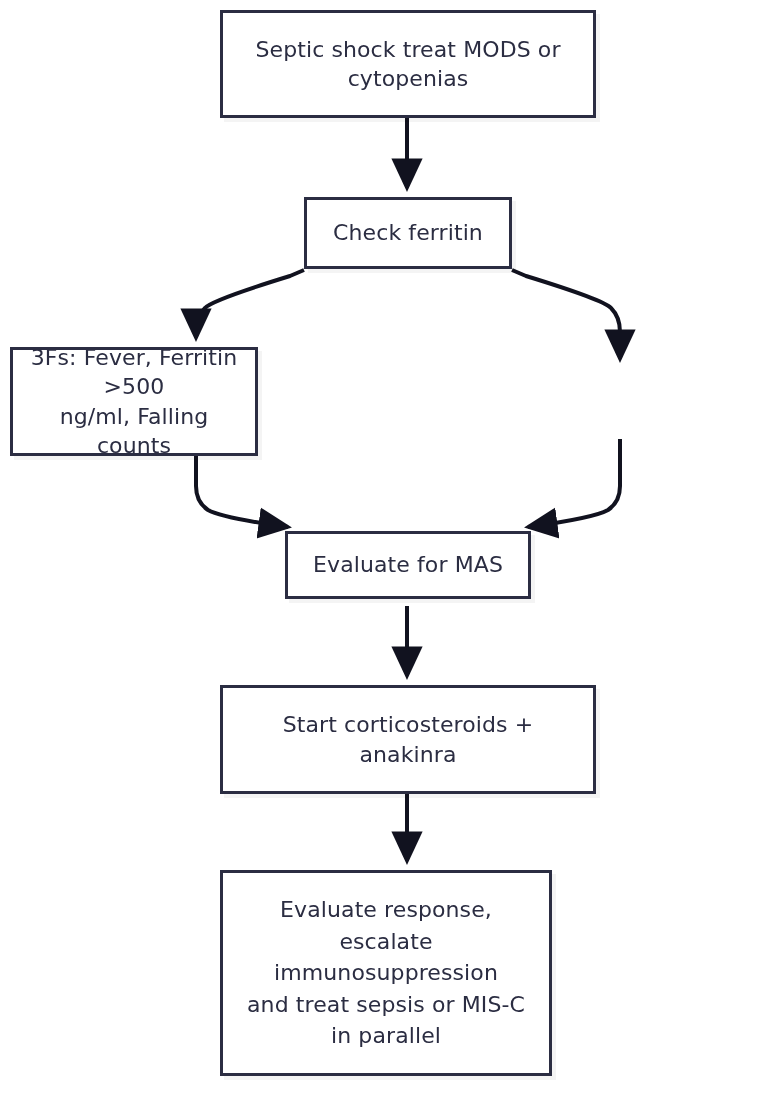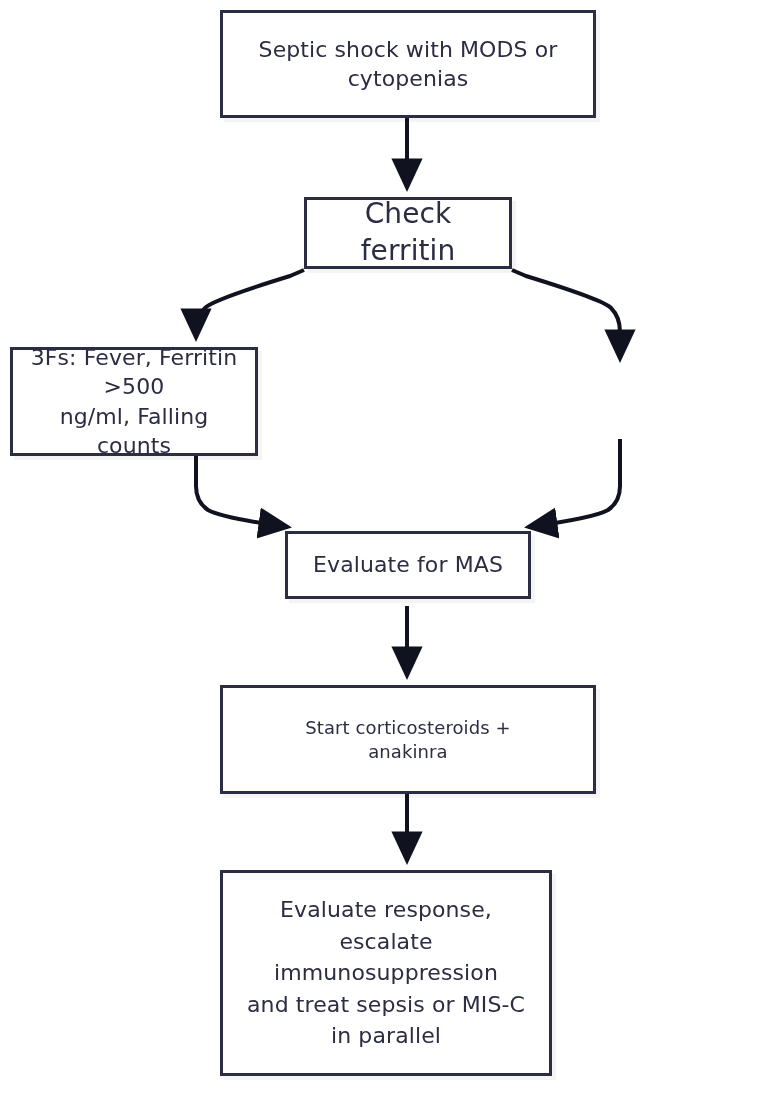--- a/index.html
+++ b/index.html
@@ -49,25 +49,25 @@
   
   #node-septic-shock   { left: 220px; top: 10px;   width: 376px; height: 108px; }
   #node-check-ferritin { left: 304px; top: 197px;  width: 208px; height: 72px;  }
   #node-three-fs       { left: 10px;  top: 347px;  width: 248px; height: 109px; }
   #node-ferritin-high  { left: 462px; top: 368px;  width: 309px; height: 71px;  }
   #node-evaluate-mas   { left: 285px; top: 531px;  width: 246px; height: 68px;  }
   #node-start-therapy  { left: 220px; top: 685px;  width: 376px; height: 109px; }
   #node-evaluate-resp  { left: 220px; top: 870px;  width: 332px; height: 206px; }
 
   #node-septic-shock   .node-label { font-size: 22px; }
-  #node-check-ferritin .node-label { font-size: 28px; }
+  #node-check-ferritin .node-label { font-size: 22px; }
   #node-three-fs       .node-label { font-size: 22px; }
   #node-ferritin-high  .node-label { font-size: 22px; }
   #node-evaluate-mas   .node-label { font-size: 22px; }
-  #node-start-therapy  .node-label { font-size: 18px; }
+  #node-start-therapy  .node-label { font-size: 22px; }
   #node-evaluate-resp  .node-label { font-size: 22px; line-height: 1.43; }
 </style>
 </head>
 <body>
 
 <div id="canvas">
 
   <svg id="edges" viewBox="0 0 783 1095" width="783" height="1095" xmlns="http://www.w3.org/2000/svg">
     <defs>
       <marker id="arrowhead" markerWidth="9" markerHeight="9" refX="7.4" refY="4.5" orient="auto" markerUnits="strokeWidth">
@@ -84,21 +84,21 @@
     <path d="M196,456 L196,486 Q196,502 208,510 Q222,518 288,527" fill="none" stroke="#11121f" stroke-width="4" stroke-linejoin="round" marker-end="url(#arrowhead)"></path>
 
     <path d="M620,439 L620,486 Q620,502 608,510 Q594,518 528,527" fill="none" stroke="#11121f" stroke-width="4" stroke-linejoin="round" marker-end="url(#arrowhead)"></path>
 
     <path d="M407,606 L407,676" fill="none" stroke="#11121f" stroke-width="4" marker-end="url(#arrowhead)"></path>
 
     <path d="M407,794 L407,861" fill="none" stroke="#11121f" stroke-width="4" marker-end="url(#arrowhead)"></path>
   </svg>
 
   <div class="node" id="node-septic-shock">
-    <span class="node-label">Septic shock with MODS or
+    <span class="node-label">Septic shock treat MODS or
 cytopenias</span>
   </div>
 
   <div class="node" id="node-check-ferritin">
     <span class="node-label">Check ferritin</span>
   </div>
 
   <div class="node" id="node-three-fs">
     <span class="node-label">3Fs: Fever, Ferritin &gt;500
 ng/ml, Falling counts</span>

